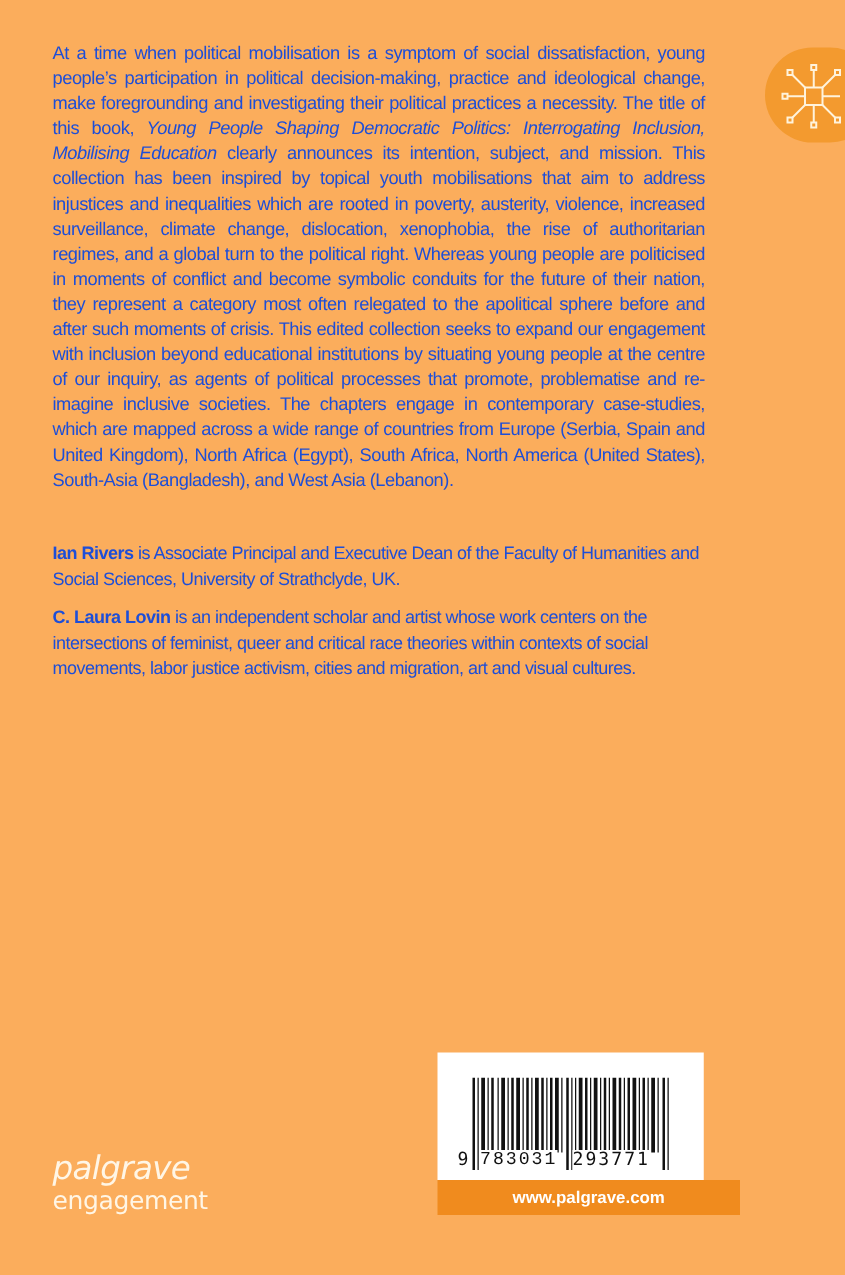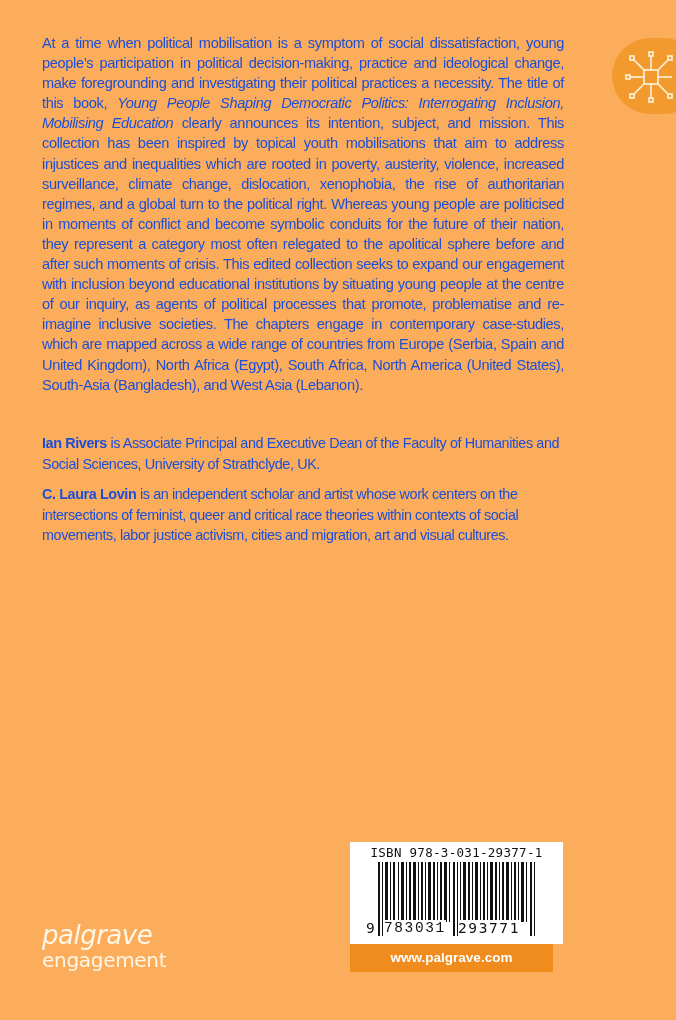--- a/index.html
+++ b/index.html
@@ -47,21 +47,21 @@
     position: absolute; left: 0; top: 3px; width: 213px; text-align: center;
     font-family: "DejaVu Sans Mono", monospace; font-size: 12.5px; color: #111;
     letter-spacing: 0.3px;
   }
   .barcode { position: absolute; left: 22px; top: 20px; }
   .digits {
     position: absolute; top: 78px; font-family: "DejaVu Sans Mono", monospace;
     font-size: 14.5px; color: #111; background: #fff; line-height: 16px;
   }
   .url-bar {
-    position: absolute; left: 350px; top: 944px; width: 203px; height: 28px;
+    position: absolute; left: 350px; top: 944px; width: 242px; height: 28px;
     background: #f08b1e; color: #fff; text-align: center;
     font-size: 13.5px; line-height: 28px; font-weight: bold;
   }
 </style>
 </head>
 <body>
 
 <div class="blurb">
   <p><span>At a time when political mobilisation is a symptom of social dissatisfaction, young people’s participation in political decision-making, practice and ideological change, make foregrounding and investigating their political practices a necessity. The title of this book, </span><em>Young People Shaping Democratic Politics: Interrogating Inclusion, Mobilising Education</em><span> clearly announces its intention, subject, and mission. This collection has been inspired by topical youth mobilisations that aim to address injustices and inequalities which are rooted in poverty, austerity, violence, increased surveillance, climate change, dislocation, xenophobia, the rise of authoritarian regimes, and a global turn to the political right. Whereas young people are politicised in moments of conflict and become symbolic conduits for the future of their nation, they represent a category most often relegated to the apolitical sphere before and after such moments of crisis. This edited collection seeks to expand our engagement with inclusion beyond educational institutions by situating young people at the centre of our inquiry, as agents of political processes that promote, problematise and re-imagine inclusive societies. The chapters engage in contemporary case-studies, which are mapped across a wide range of countries from Europe (Serbia, Spain and United Kingdom), North Africa (Egypt), South Africa, North America (United States), South-Asia (Bangladesh), and West Asia (Lebanon).</span></p>
 </div>
@@ -94,21 +94,20 @@
       <rect x="46" y="46" width="4" height="4"></rect>
   </svg>
 </div>
 
 <div class="logo">
   <div class="l1">palgrave</div>
   <div class="l2">engagement</div>
 </div>
 
 <div class="isbn-box">
-  <div class="isbn-text">ISBN 978-3-031-29377-1</div>
   <svg class="barcode" width="175" height="74" viewBox="0 0 175 74">
     <g fill="#111">
       <rect x="6" y="0" width="2" height="74"></rect>
         <rect x="10" y="0" width="1" height="74"></rect>
       <rect x="13" y="0" width="3" height="60"></rect>
         <rect x="18" y="0" width="1" height="60"></rect>
       <rect x="21" y="0" width="2" height="60"></rect>
         <rect x="26" y="0" width="1" height="60"></rect>
       <rect x="29" y="0" width="3" height="60"></rect>
         <rect x="34" y="0" width="1" height="60"></rect>

